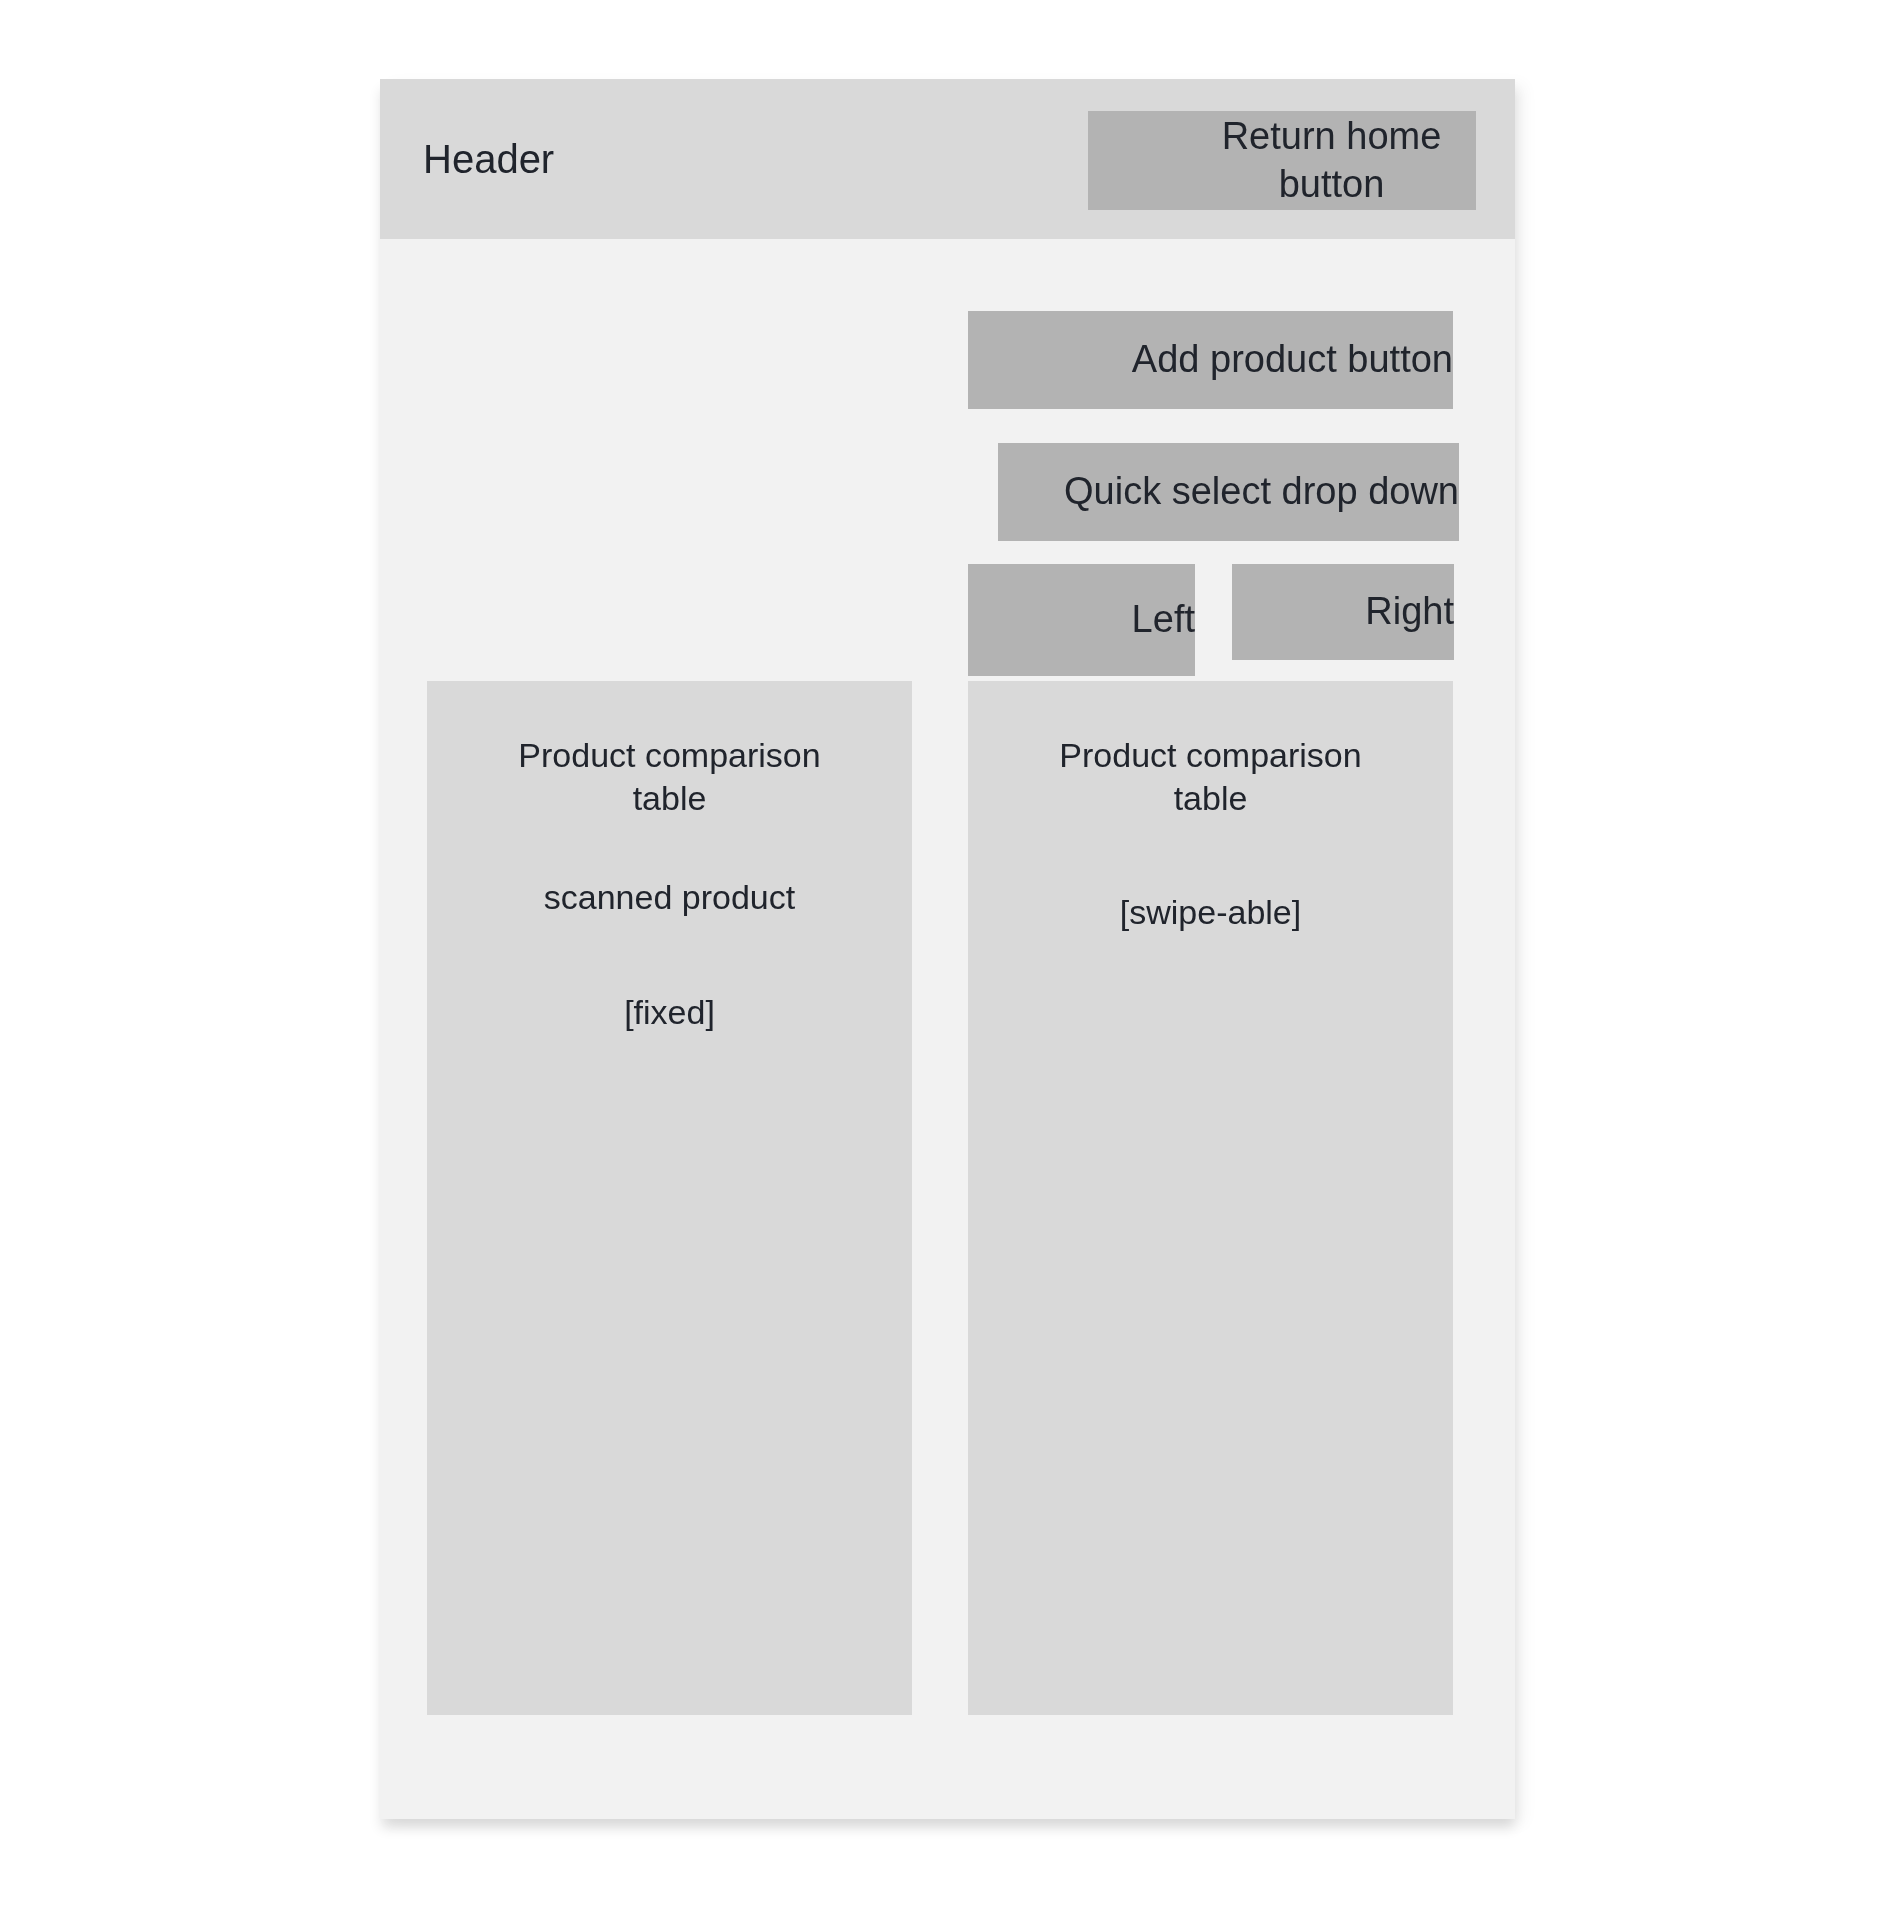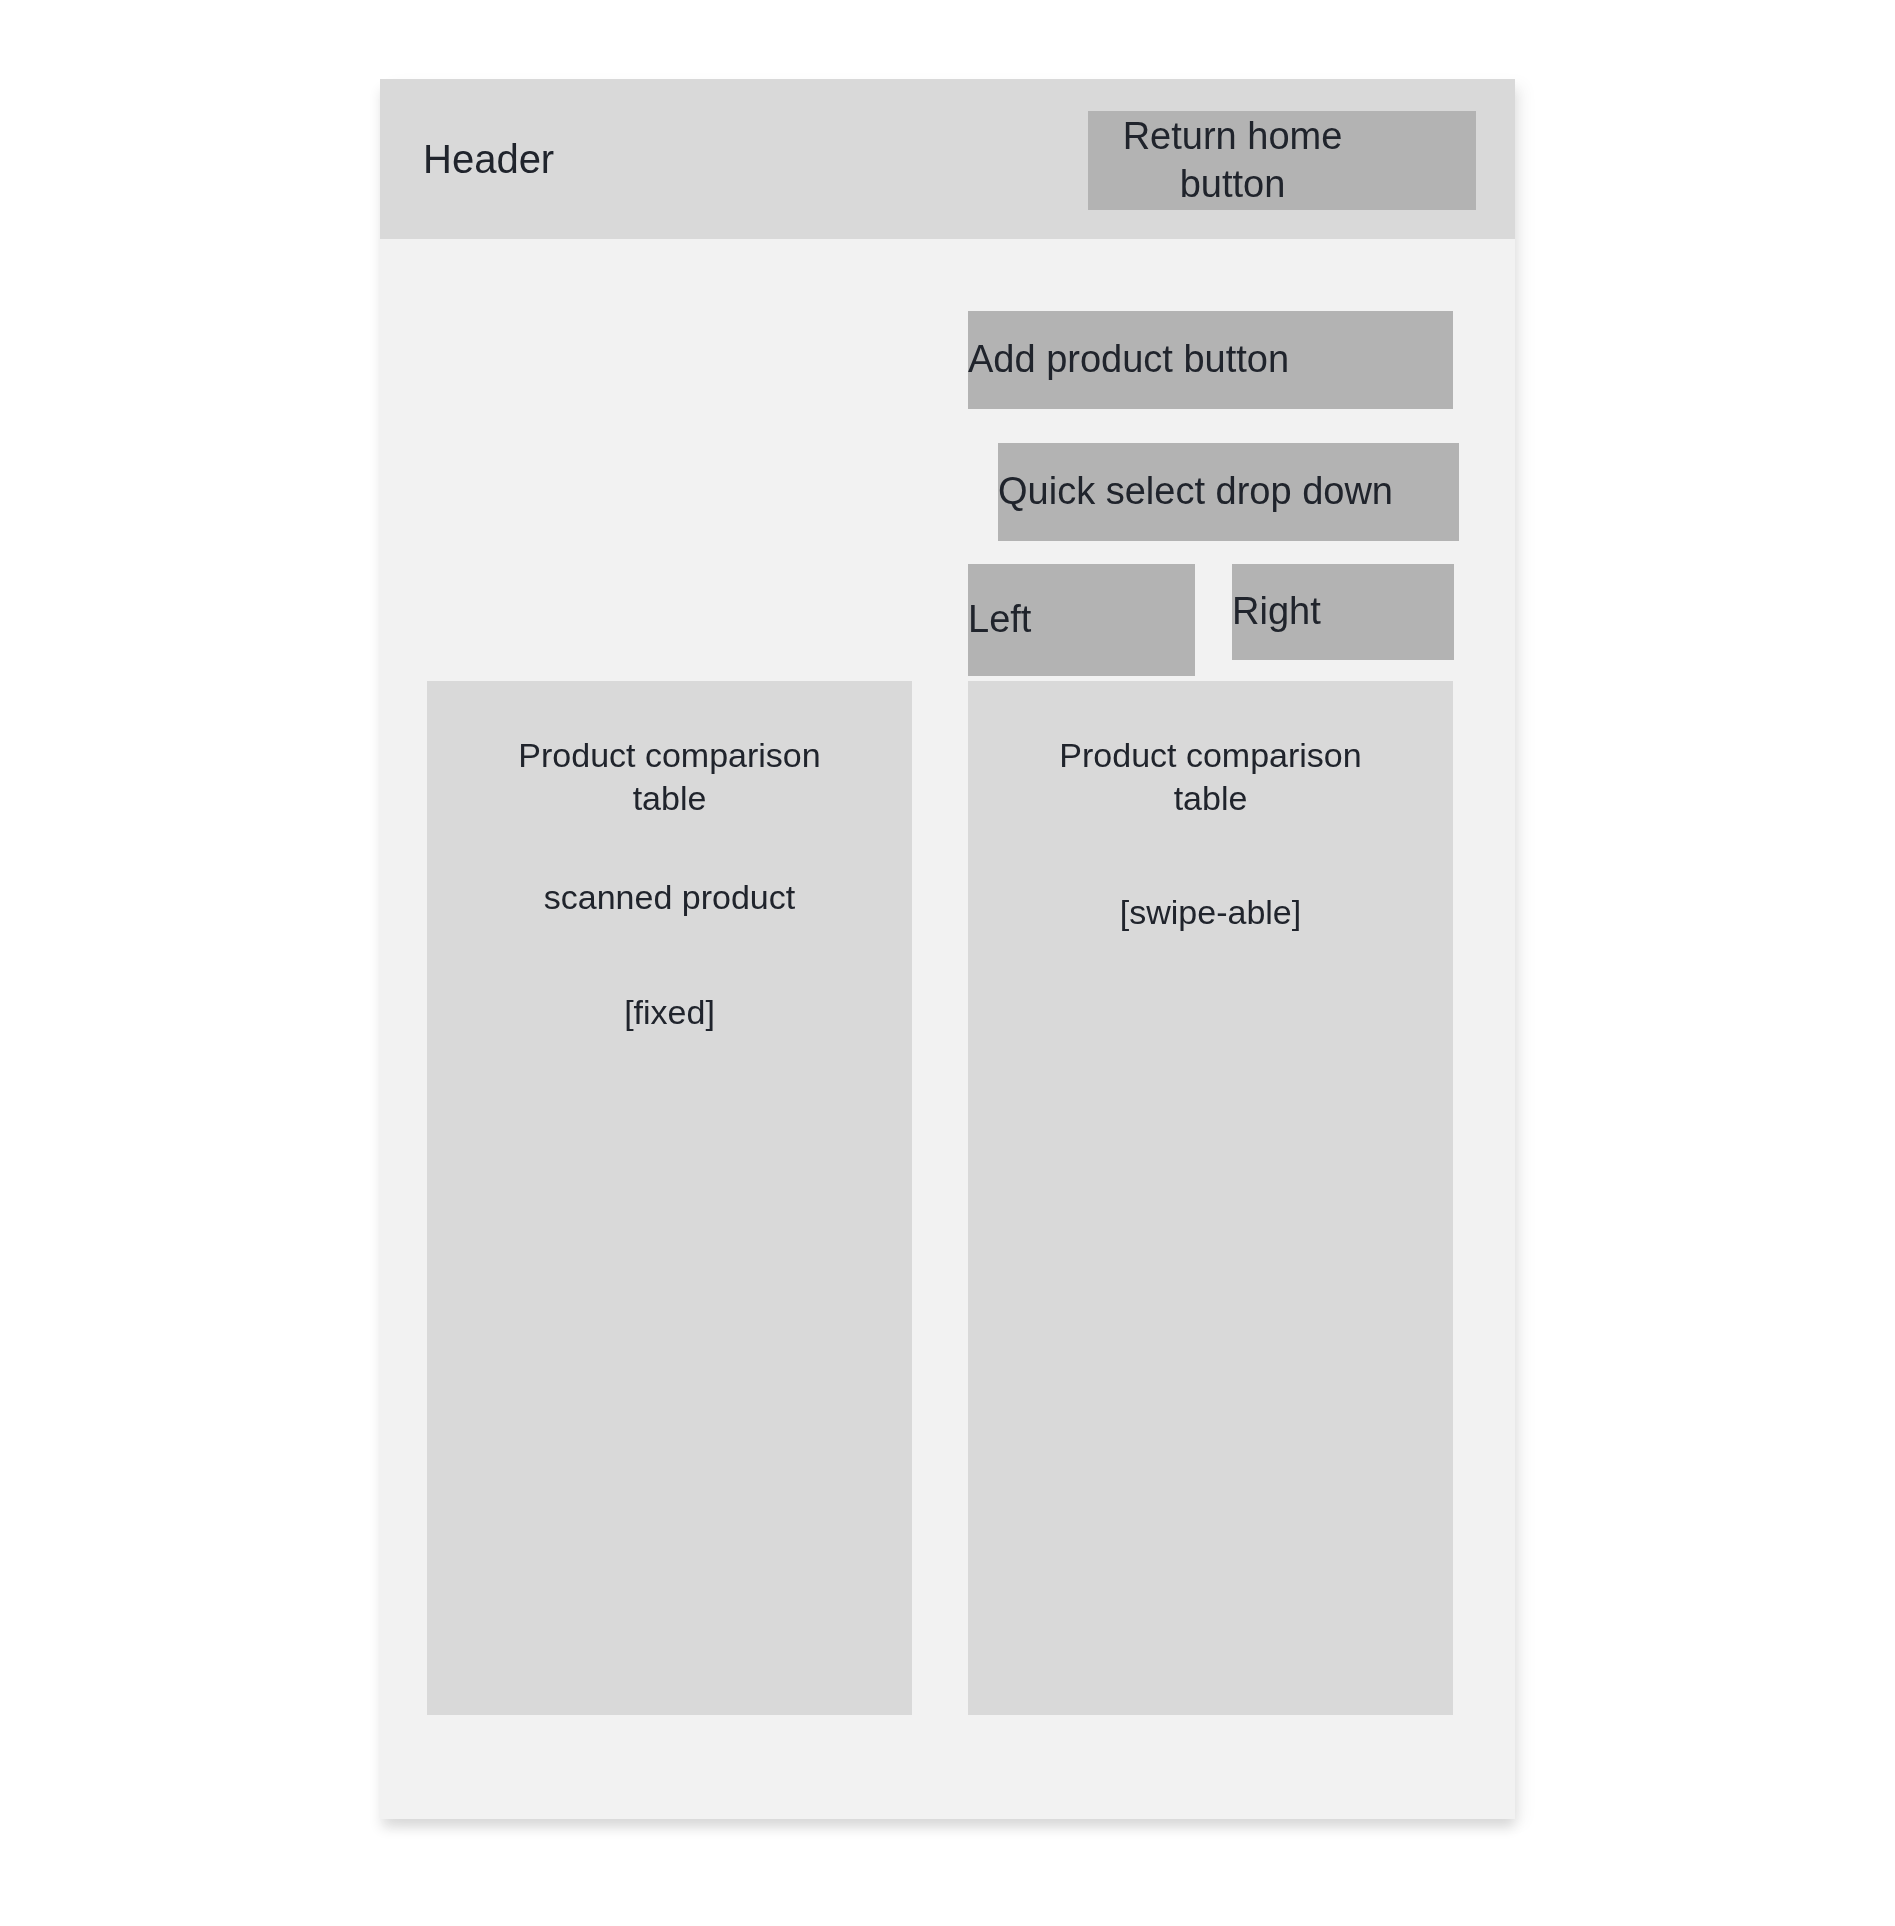--- a/index.html
+++ b/index.html
@@ -39,21 +39,21 @@
     font-size:40px;
     font-weight:500;
     color:var(--text);
   }
   .btn{
     position:absolute;
     background:var(--button-bg);
     border:none;
     display:flex;
     align-items:center;
-    justify-content:flex-start;
+    justify-content:flex-end;
     text-align:center;
     font-family:inherit;
     font-size:38px;
     font-weight:500;
     color:var(--text);
     line-height:1.24;
     cursor:pointer;
   }
   .return-home{
     left:708px; top:32px;

